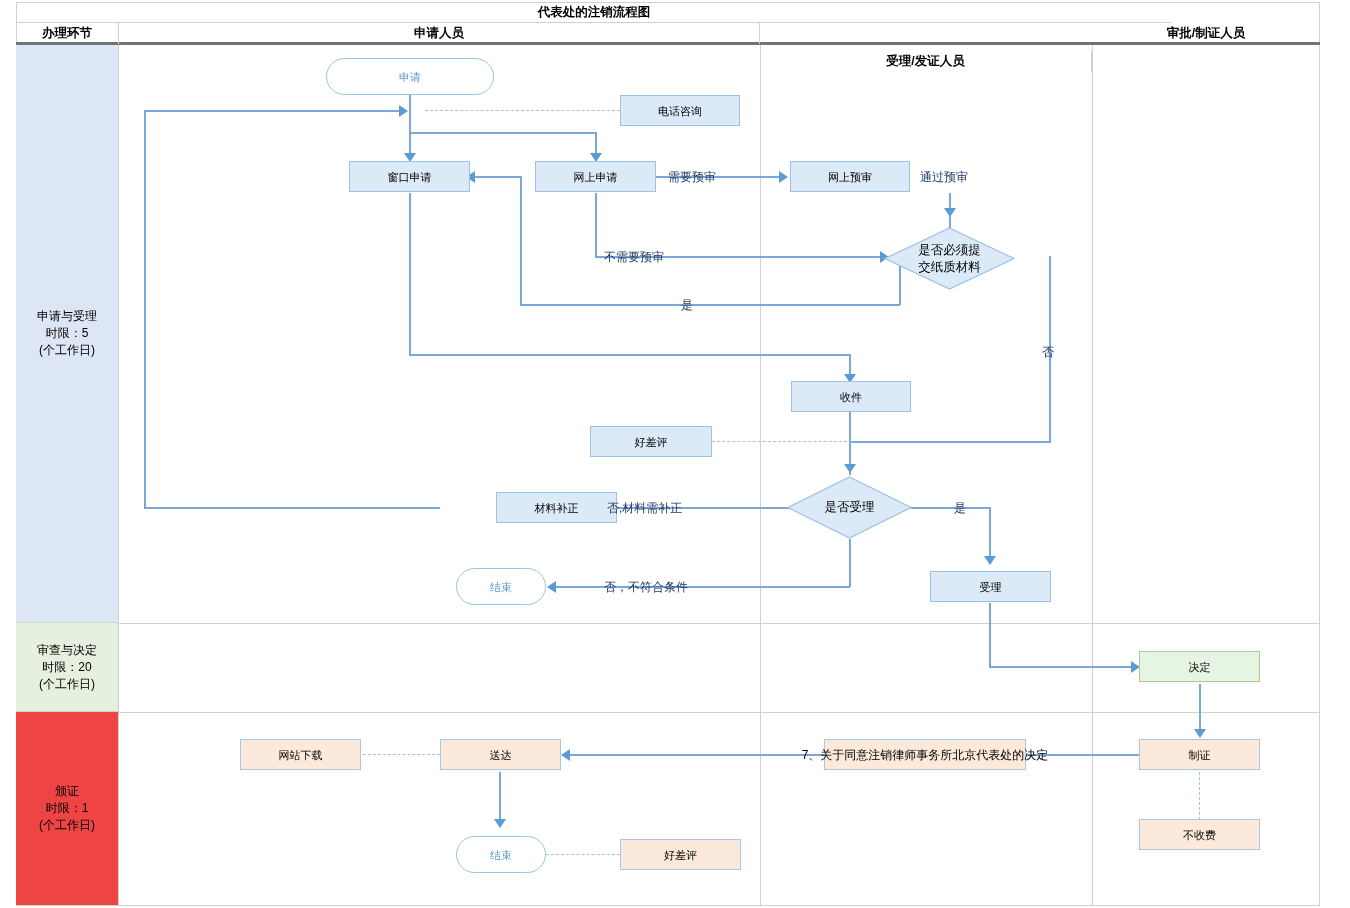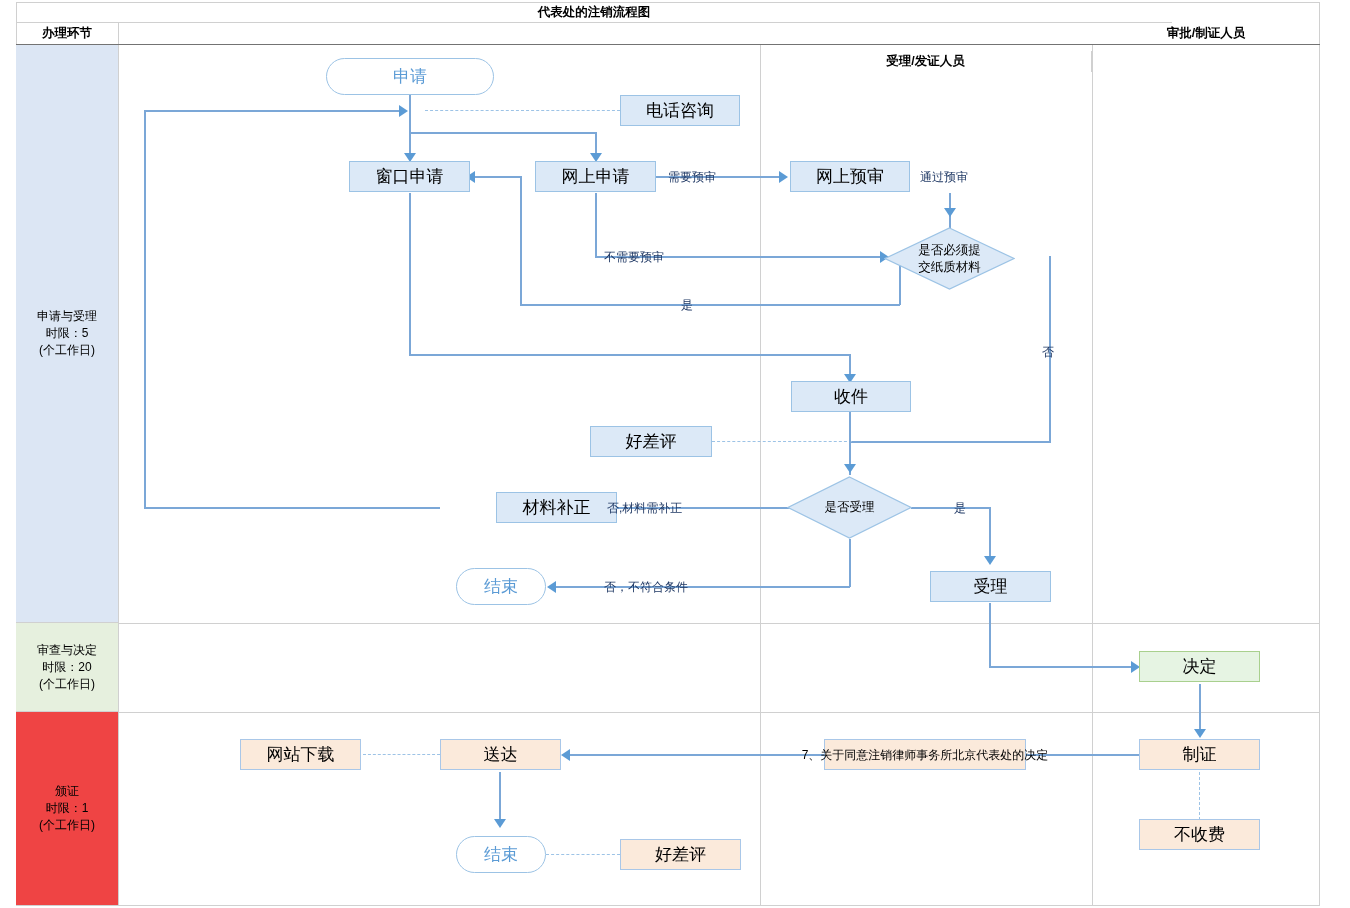--- a/index.html
+++ b/index.html
@@ -28,21 +28,21 @@
     left: 16px; top: 2px;
     width: 1156px; height: 21px;
     border-bottom: 1px solid #d0d0d0;
     display: flex; align-items: center; justify-content: center;
     font-size: 12.5px; font-weight: bold; color: #000; text-align: center;
   }
   .hdr-row {
     position: absolute;
     left: 16px; top: 23px;
     width: 1304px; height: 22px;
-    border-bottom: 1px solid #737373;
+    border-bottom: 3px solid #737373;
   }
   .hdr-cell {
     position: absolute; top: 0; height: 21px;
     display: flex; align-items: center; justify-content: center;
     font-size: 12.5px; font-weight: bold; color: #000;
   }
   .hdr-c0 { left: 0;    width: 103px; border-right: 1px solid #d0d0d0; }
   .hdr-c1 { left: 103px; width: 641px; border-right: 1px solid #d0d0d0; }
   .hdr-c2 { left: 744px; width: 332px; border-right: 1px solid #d0d0d0; margin-top: 28px; }
   .hdr-c3 { left: 1076px; width: 228px; }
@@ -62,21 +62,21 @@
   .stage-2 { top: 623px; height: 89px;  background: #e6f0de; }
   .stage-3 { top: 712px; height: 194px; background: #ef4444; }
 
   .rowsep { position: absolute; left: 119px; width: 1201px; height: 1px; background: #d0d0d0; }
 
   
   .node {
     position: absolute;
     display: flex; align-items: center; justify-content: center;
     text-align: center;
-    font-size: 17px; line-height: 16px;
+    font-size: 11px; line-height: 16px;
     color: #000;
     z-index: 6;
   }
   .blue  { background: #dce9f7; border: 1px solid #9cc3e5; justify-content: center; }
   .green { background: #e6f4e3; border: 1px solid #a9d08e; }
   .peach { background: #fbeadb; border: 1px solid #a9c7e8; }
   .term {
     background: #ffffff; border: 1px solid #9cc3e5;
     border-radius: 999px; color: #5b9bd5;
   }
@@ -118,20 +118,21 @@
 <body>
 
 <div id="page">
 
   <div class="frame"></div>
 
   <div class="title-row">代表处的注销流程图</div>
 
   <div class="hdr-row">
     <div class="hdr-cell hdr-c0">办理环节</div>
+    <div class="hdr-cell hdr-c1">申请人员</div>
     <div class="hdr-cell hdr-c2">受理/发证人员</div>
     <div class="hdr-cell hdr-c3">审批/制证人员</div>
   </div>
 
   <div class="vsep" style="left:760px; top:45px;  height:578px;"></div>
   <div class="vsep" style="left:1092px; top:45px; height:578px;"></div>
   <div class="vsep" style="left:760px; top:623px; height:89px;"></div>
   <div class="vsep" style="left:1092px; top:623px; height:89px;"></div>
   <div class="vsep" style="left:760px; top:712px; height:194px;"></div>
   <div class="vsep" style="left:1092px; top:712px; height:194px;"></div>

